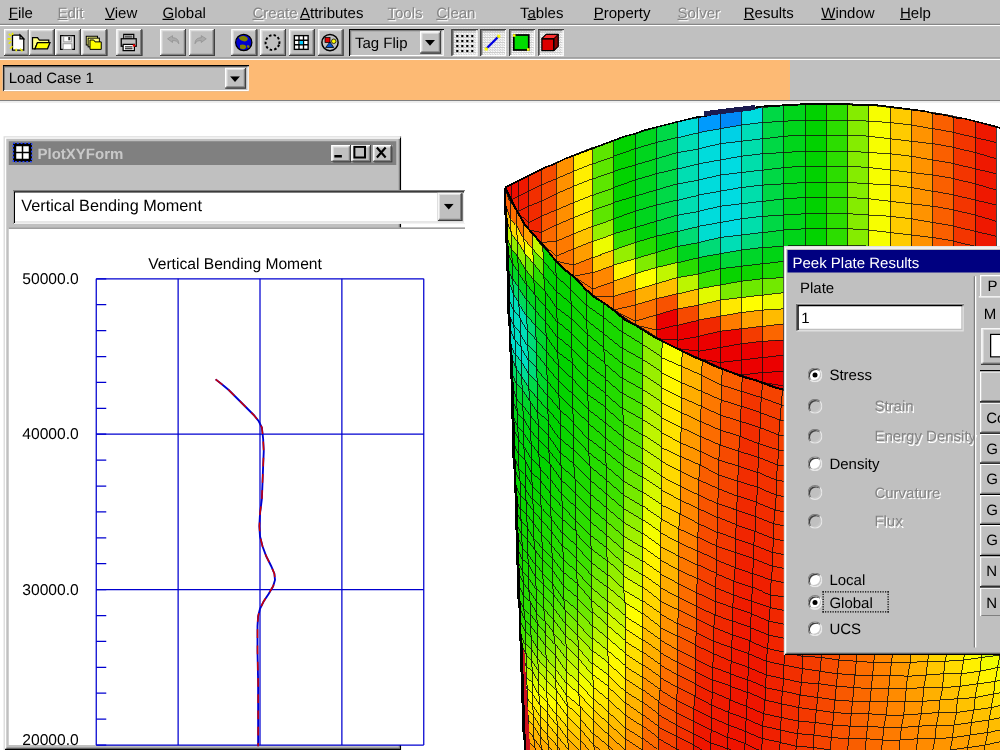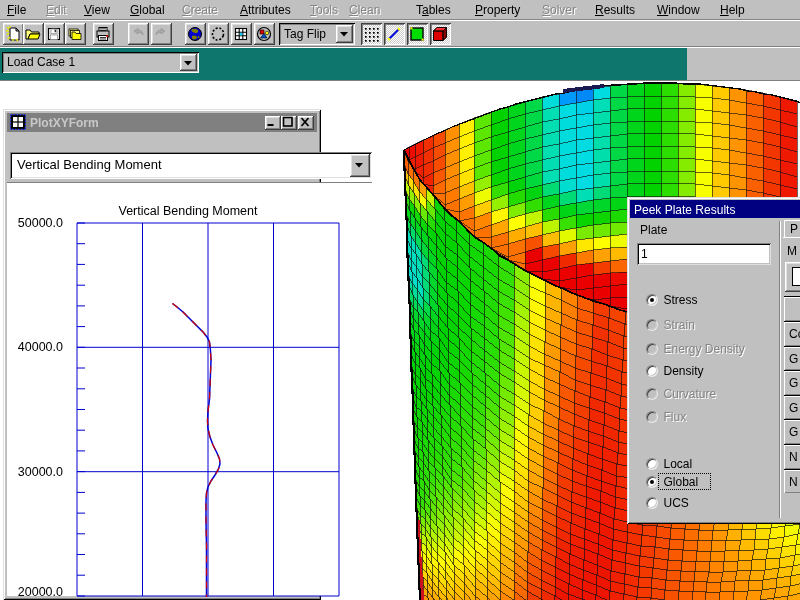--- a/index.html
+++ b/index.html
@@ -11,21 +11,21 @@
 .mb-sep{position:absolute;left:0;top:19px;width:800px;height:1px;background:#868686;}
 .mb-sep2{position:absolute;left:0;top:20px;width:800px;height:1px;background:#fff;}
 .tb1{position:absolute;left:0;top:21px;width:800px;height:27px;background:#c0c0c0;}
 .tb1-b{position:absolute;left:0;top:46px;width:800px;height:1px;background:#808080;}
 .tb1-b2{position:absolute;left:0;top:47px;width:800px;height:1px;background:#fff;}
 .tbtn{position:absolute;top:2px;width:21px;height:22px;background:#c0c0c0;
  box-shadow:inset -1px -1px 0 #404040,inset 1px 1px 0 #fff,inset -2px -2px 0 #808080,inset 2px 2px 0 #dfdfdf;}
 .tbtn svg{position:absolute;left:2px;top:3px;}
 .tbtn.dith{background:repeating-conic-gradient(#fff 0 25%,#cdcdcd 0 50%) 0 0/2px 2px;
  box-shadow:inset 1px 1px 0 #404040,inset -1px -1px 0 #fff,inset 2px 2px 0 #808080;}
-.tb2{position:absolute;left:0;top:48px;width:687px;height:32px;background:#0f766e;}
+.tb2{position:absolute;left:0;top:48px;width:632px;height:32px;background:#fdba74;}
 .tb2-b{position:absolute;left:0;top:80px;width:800px;height:1px;background:#808080;}
 .tb2-b2{position:absolute;left:0;top:81px;width:800px;height:1px;background:#fff;}
 .combo{position:absolute;background:#c0c0c0;box-shadow:inset 1px 1px 0 #000,inset -1px -1px 0 #fff,inset 2px 2px 0 #808080;}
 .combo .txt{position:absolute;left:5px;top:0;font-size:12px;line-height:21px;color:#000;white-space:pre;}
 .cbtn{position:absolute;right:2px;top:2px;bottom:2px;width:17px;background:#c0c0c0;
  box-shadow:inset -1px -1px 0 #404040,inset 1px 1px 0 #fff,inset -2px -2px 0 #808080,inset 2px 2px 0 #dfdfdf;}
 .cbtn svg{position:absolute;left:4px;top:7px;}
 .win{position:absolute;background:#c0c0c0;
  box-shadow:inset 1px 1px 0 #dfdfdf,inset -1px -1px 0 #000,inset 2px 2px 0 #fff,inset -2px -2px 0 #808080;}
 .tbar{position:absolute;left:4px;top:4px;right:4px;height:19px;background:#808080;color:#c8c8c8;
@@ -33,39 +33,39 @@
 .tbar .cap{position:absolute;left:23px;top:3px;}
 .tbar-btn{position:absolute;top:3px;width:16px;height:14px;background:#c0c0c0;
  box-shadow:inset -1px -1px 0 #404040,inset 1px 1px 0 #fff,inset -2px -2px 0 #808080,inset 2px 2px 0 #dfdfdf;}
 .pwmenu{position:absolute;left:4px;top:24px;right:4px;height:20px;background:#c0c0c0;font-size:12px;color:#000;}
 .pwmenu span{position:absolute;top:3px;}
 .dlg{position:absolute;background:#c0c0c0;
  box-shadow:inset 1px 1px 0 #dfdfdf,inset -1px -1px 0 #000,inset 2px 2px 0 #fff,inset -2px -2px 0 #808080;overflow:hidden;}
 .dtbar{position:absolute;left:3px;top:3px;right:3px;height:18px;background:#000080;color:#fff;font-size:12px;}
 .dtbar .cap{position:absolute;left:4px;top:3px;}
 .lbl{position:absolute;font-size:12px;color:#000;white-space:pre;}
-.dislbl{position:absolute;font-size:12px;color:#848484;text-shadow:1px 1px 0 #fff;white-space:pre;}
+.dislbl{position:absolute;font-size:12px;color:#848484;text-shadow:1px 1px 0 #fff;white-space:pre;margin-left:36px;}
 .field{position:absolute;background:#fff;box-shadow:inset 1px 1px 0 #808080,inset -1px -1px 0 #dfdfdf,inset 2px 2px 0 #000,inset -2px -2px 0 #c0c0c0;}
 .group{position:absolute;border:1px solid #808080;box-shadow:inset 1px 1px 0 #fff,1px 1px 0 #fff;}
 .group .glabel{position:absolute;left:6px;top:-7px;background:#c0c0c0;font-size:12px;padding:0 2px;white-space:pre;}
 .radio{position:absolute;width:12px;height:12px;border-radius:50%;background:#fff;
  border:1px solid;border-color:#808080 #e8e8e8 #e8e8e8 #808080;box-shadow:inset 1px 1px 0 #404040,inset -1px -1px 0 #c8c8c8;}
 .radio.dis{background:#c0c0c0;}
 .radio.on::after{content:"";position:absolute;left:3px;top:3px;width:4px;height:4px;border-radius:50%;background:#000;}
 .focusrect{position:absolute;border:1px dotted #000;}
 .chart{position:absolute;background:#fff;}
 </style></head><body>
 <div id="root">
 <div class="chrome">
 <div class="menubar">
 <span style="left:7px" class=""><u>F</u>ile</span>
 <span style="left:46px" class="dis"><u>E</u>dit</span>
 <span style="left:84px" class=""><u>V</u>iew</span>
 <span style="left:130px" class=""><u>G</u>lobal</span>
-<span style="left:182px" class="dis"><u>C</u>reate</span>
+<span style="left:202px" class="dis"><u>C</u>reate</span>
 <span style="left:240px" class=""><u>A</u>ttributes</span>
 <span style="left:310px" class="dis"><u>T</u>ools</span>
 <span style="left:349px" class="dis"><u>C</u>lean</span>
 <span style="left:416px" class="">T<u>a</u>bles</span>
 <span style="left:475px" class=""><u>P</u>roperty</span>
 <span style="left:542px" class="dis"><u>S</u>olver</span>
 <span style="left:595px" class=""><u>R</u>esults</span>
 <span style="left:657px" class=""><u>W</u>indow</span>
 <span style="left:720px" class=""><u>H</u>elp</span>
 </div>

